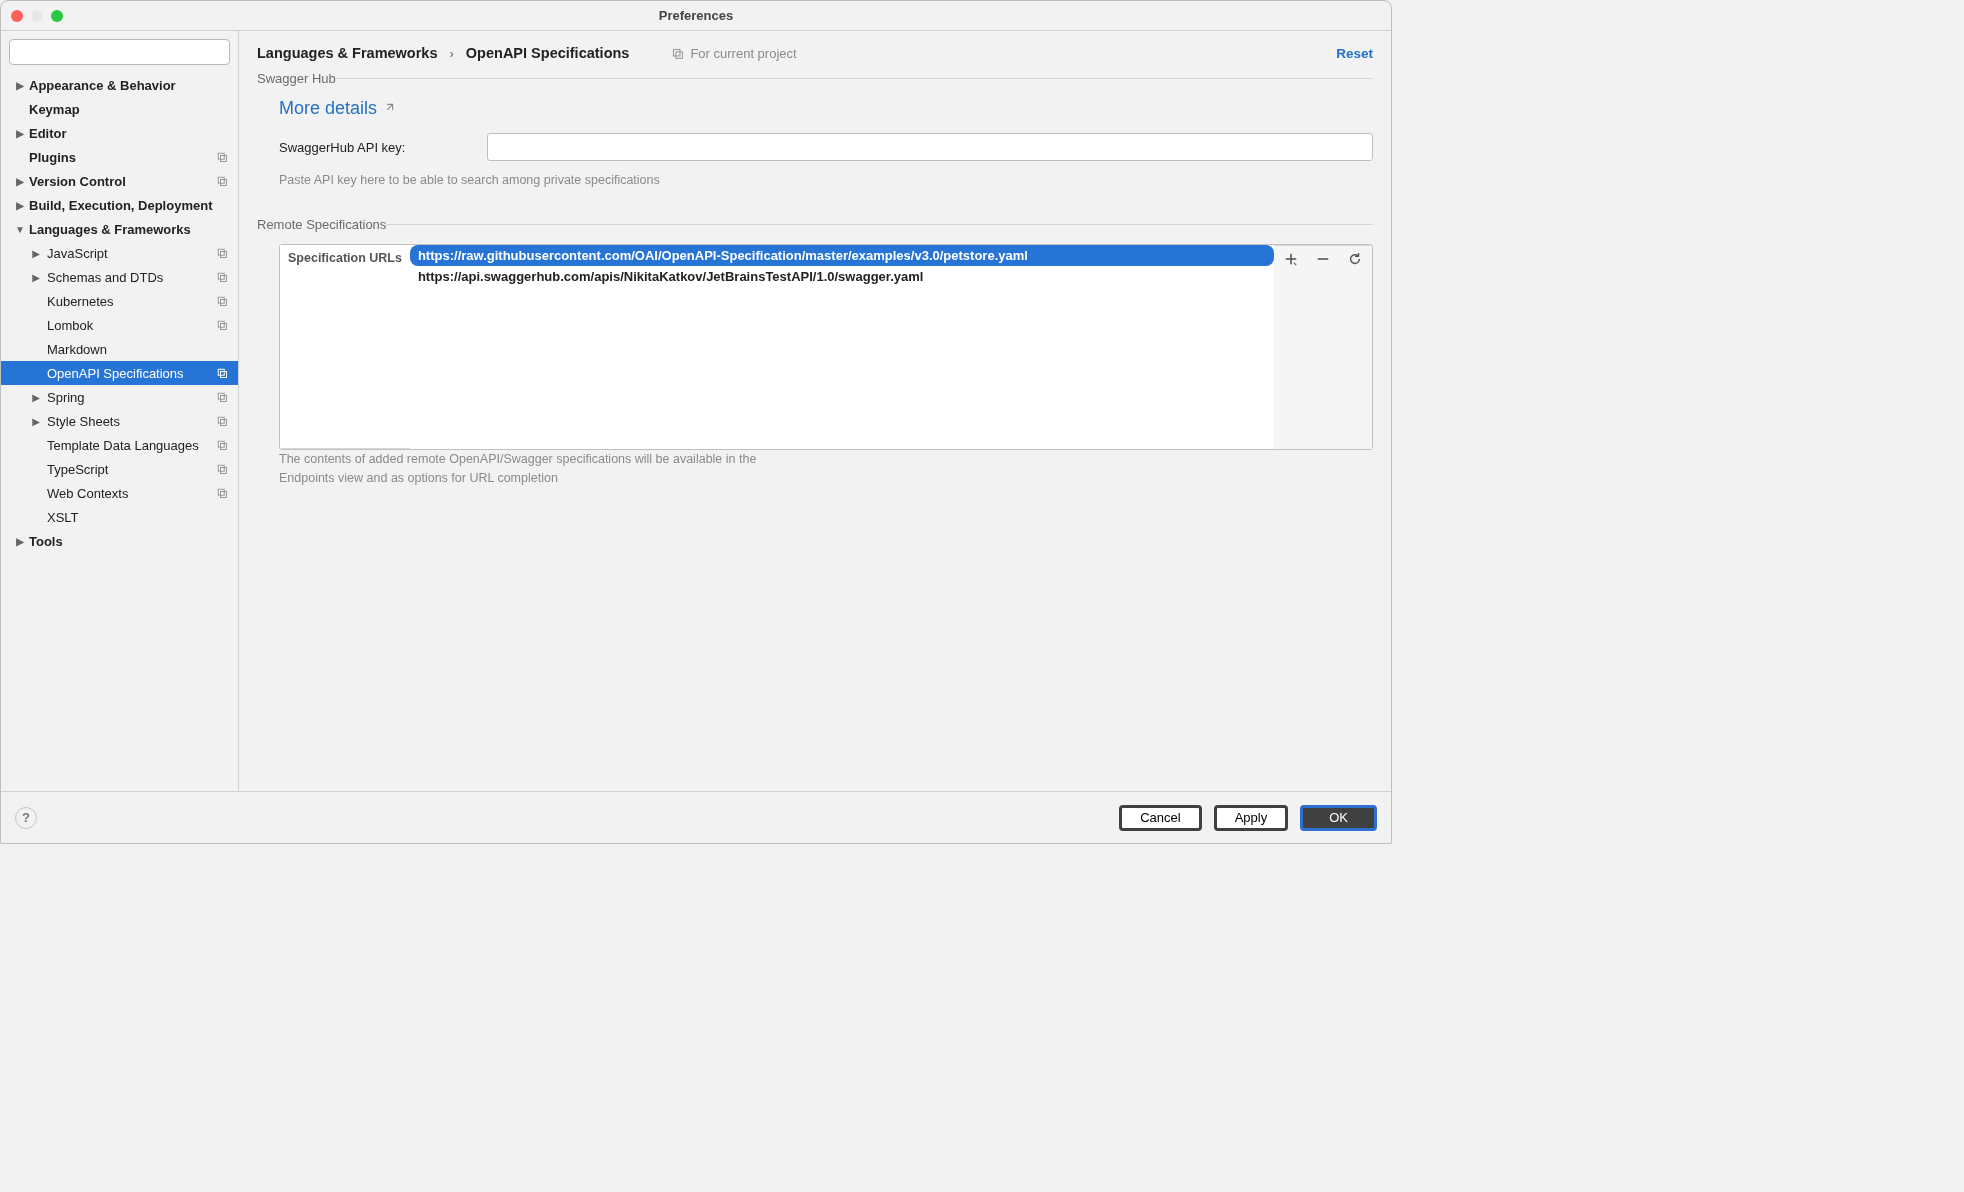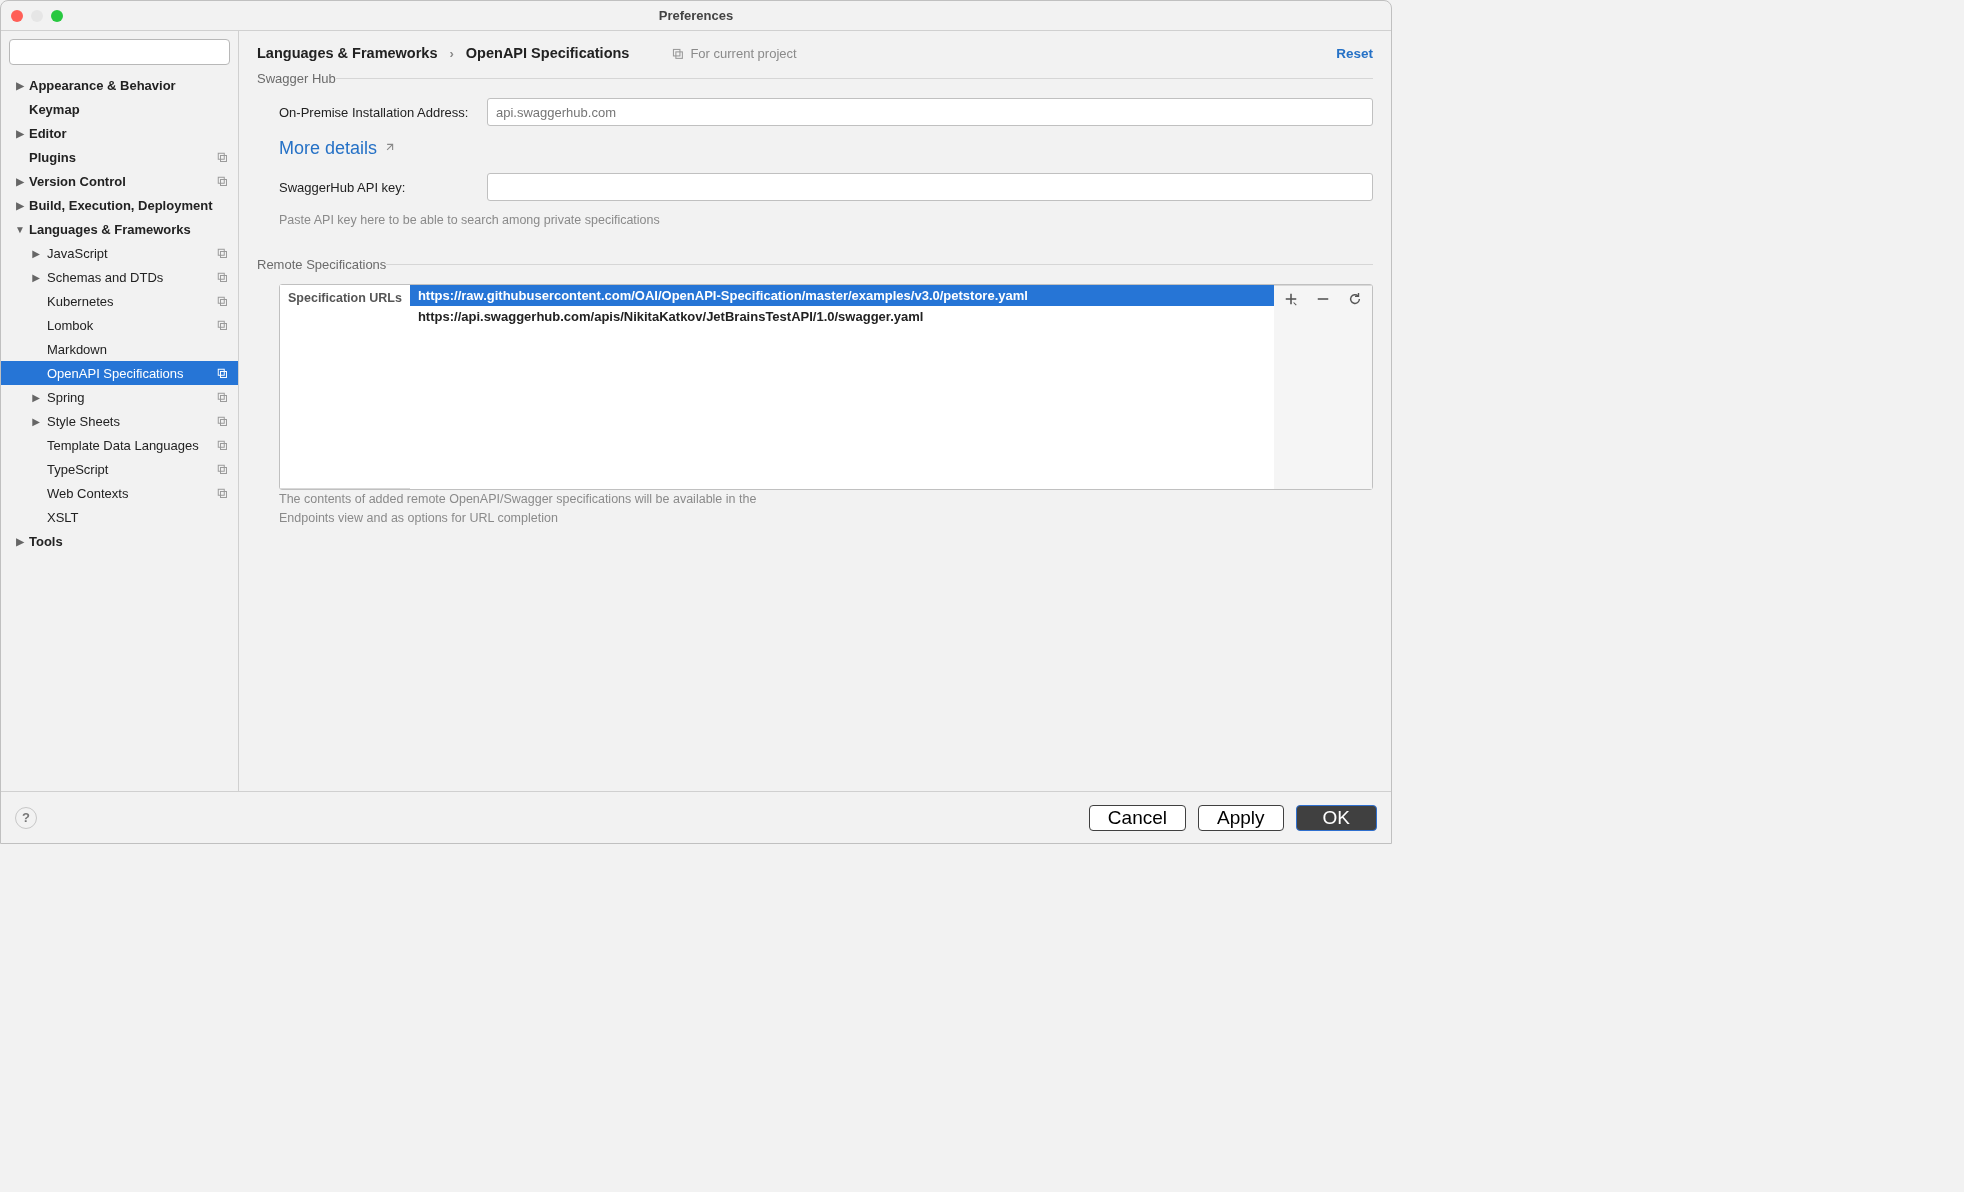--- a/index.html
+++ b/index.html
@@ -182,20 +182,21 @@
   }
   .spec-body { flex:1; overflow:auto; }
   .spec-row {
     padding: 3px 8px;
     font-size: 13px;
     color: #222;
     cursor: pointer;
     white-space: nowrap;
     overflow: hidden;
     text-overflow: ellipsis;
+    border-radius: 8px;
   }
   .spec-row.selected {
     background: #2675d6;
     color: #fff;
   }
   .spec-toolbar {
     display:flex; gap: 18px;
     padding: 6px 10px;
     border-top: 1px solid #d8d8d8;
     color: #555;
@@ -223,24 +224,24 @@
     border: 1px solid #c7c7c7;
     border-radius: 50%;
     display: inline-flex; align-items:center; justify-content:center;
     color: #777; font-weight:700;
     cursor: pointer;
   }
   .footer .spacer { flex:1; }
   .btn {
     height: 26px;
     padding: 0 18px;
-    border: 1px solid #404040;
+    border: 3px solid #404040;
     border-radius: 4px;
     background: #fff;
-    font-size: 19px;
+    font-size: 13px;
     cursor: pointer;
   }
   .btn.primary {
     background: #404040;
     color: #fff;
     border-color: #2e6fcf;
     padding: 0 26px;
   }
   svg { display:block; }
 </style>
@@ -440,24 +441,20 @@
           <span>For current project</span>
         </span>
         <span class="reset">Reset</span>
       </div>
 
       <div class="section-label">
         <span>Swagger Hub</span>
         <span class="rule"></span>
       </div>
 
-      <div class="form-row">
-        <span class="lbl">On-Premise Installation Address:</span>
-        <input type="text" placeholder="api.swaggerhub.com" style="">
-      </div>
 
       <div class="link-row">
         <span>More details</span>
         <span>
           <svg width="11" height="11" viewBox="0 0 16 16" fill="none" stroke="#888" stroke-width="1.6">
               <path d="M6 2h8v8"></path>
               <line x1="14" y1="2" x2="6" y2="10"></line>
             </svg>
         </span>
       </div>

